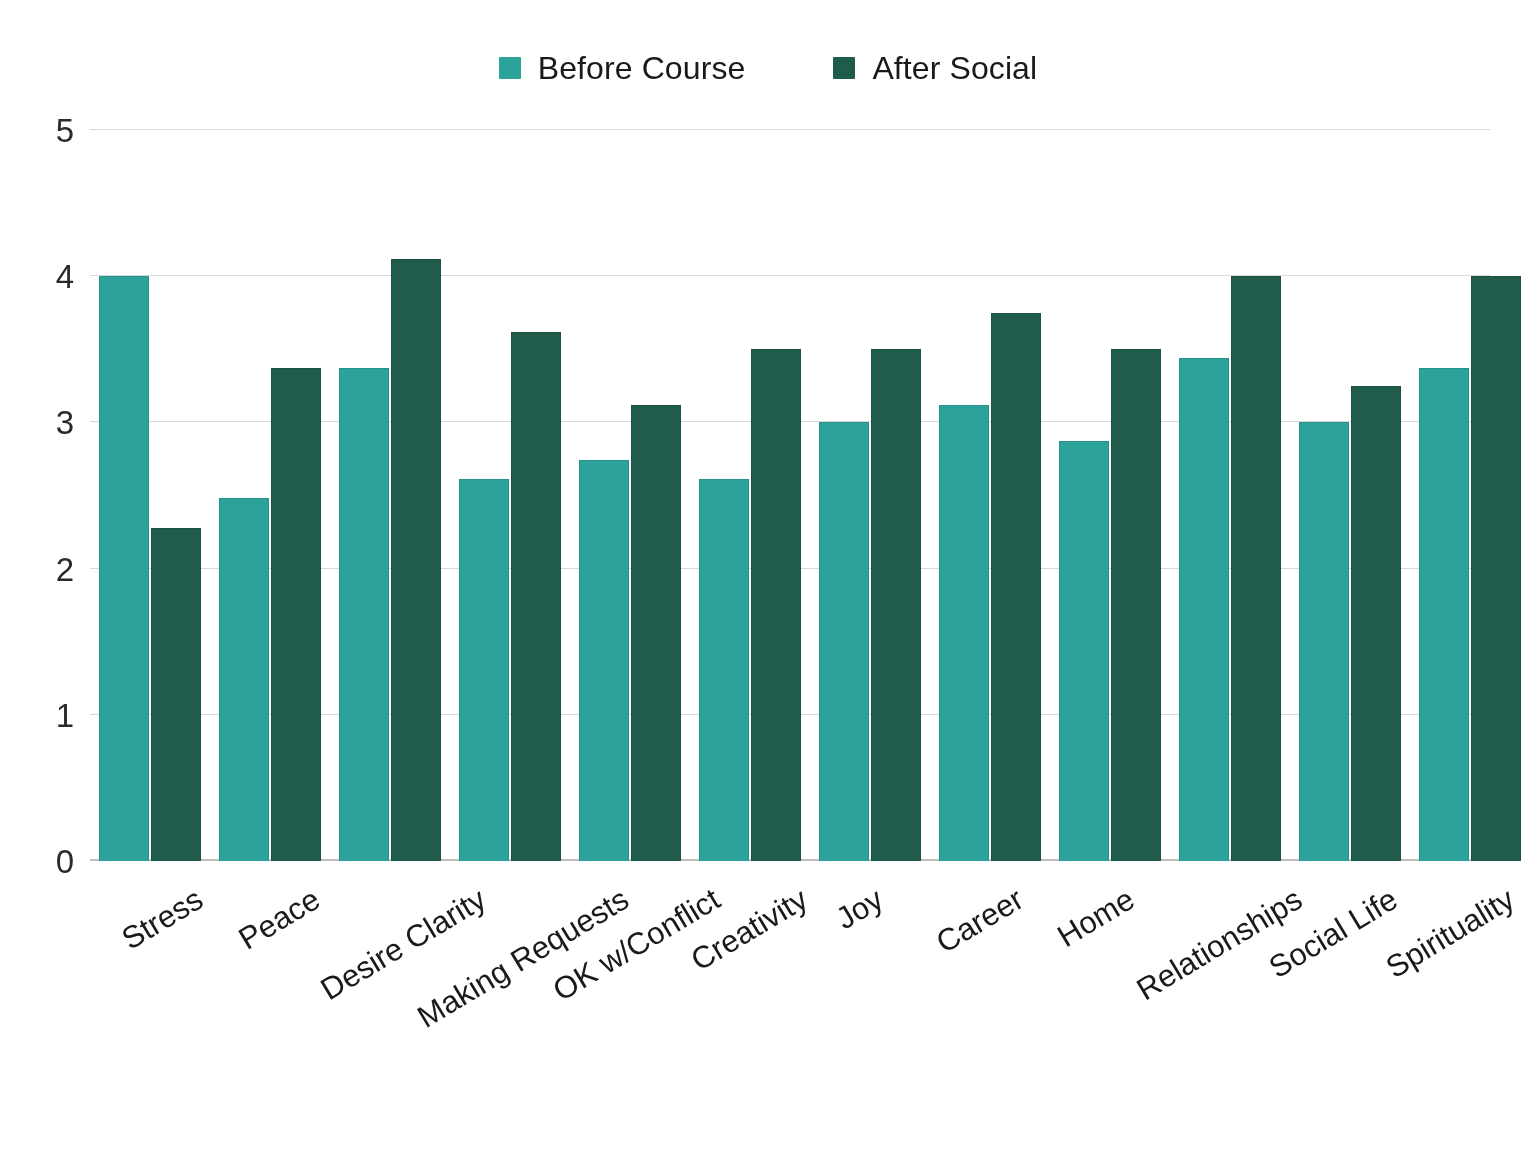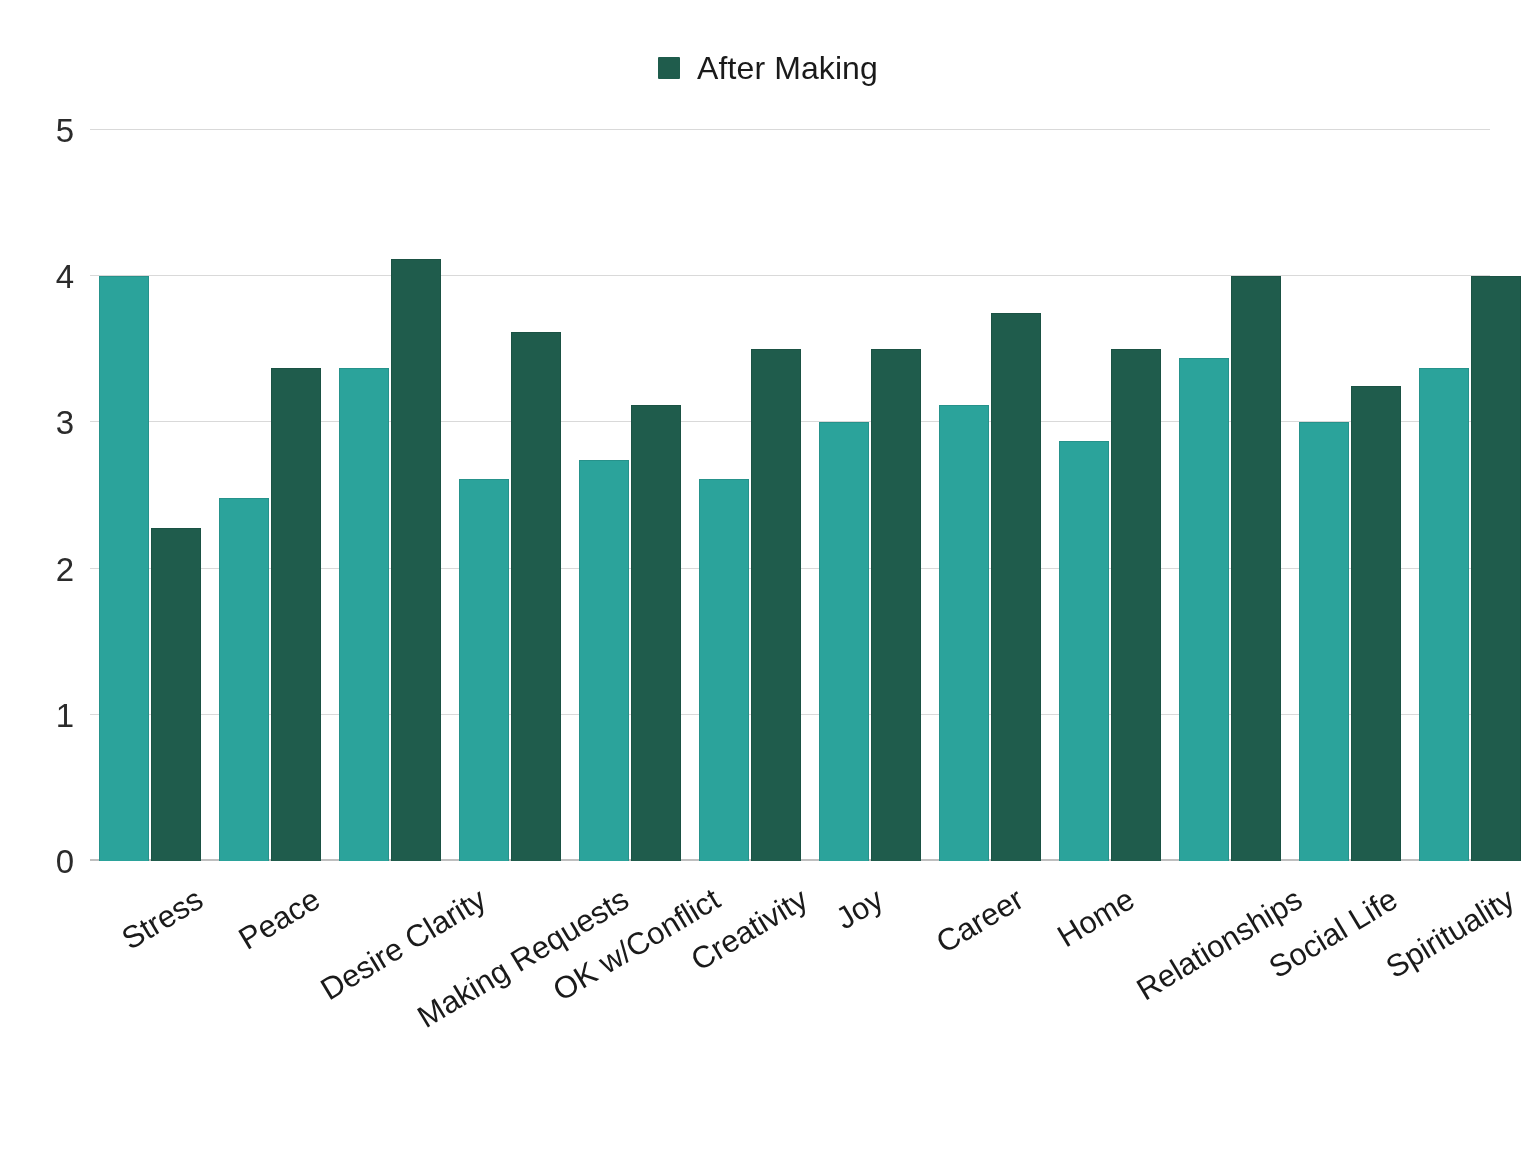--- a/index.html
+++ b/index.html
@@ -150,22 +150,26 @@
     line-height: 1.05;
   }
 </style>
 </head>
 <body>
 
 <div id="root">
 
   <div class="legend">
     <div class="legend-item">
+      <span class="legend-swatch" style="background: rgb(43, 163, 155);"></span>
+      <span class="legend-label">Before Course</span>
+    </div>
+    <div class="legend-item">
       <span class="legend-swatch" style="background: rgb(31, 92, 76);"></span>
-      <span class="legend-label">After Making</span>
+      <span class="legend-label">After Social</span>
     </div>
   </div>
 
   <div class="plot-wrap">
 
     <div class="ytick-holder" id="ytick-holder">
         <div class="ytick-row" style="bottom: calc(0% + 0px); top: auto; transform: translateY(50%);">0</div>
         <div class="ytick-row" style="bottom: calc(20% + 0px); top: auto; transform: translateY(50%);">1</div>
         <div class="ytick-row" style="bottom: calc(40% + 0px); top: auto; transform: translateY(50%);">2</div>
         <div class="ytick-row" style="bottom: calc(60% + 0px); top: auto; transform: translateY(50%);">3</div>

